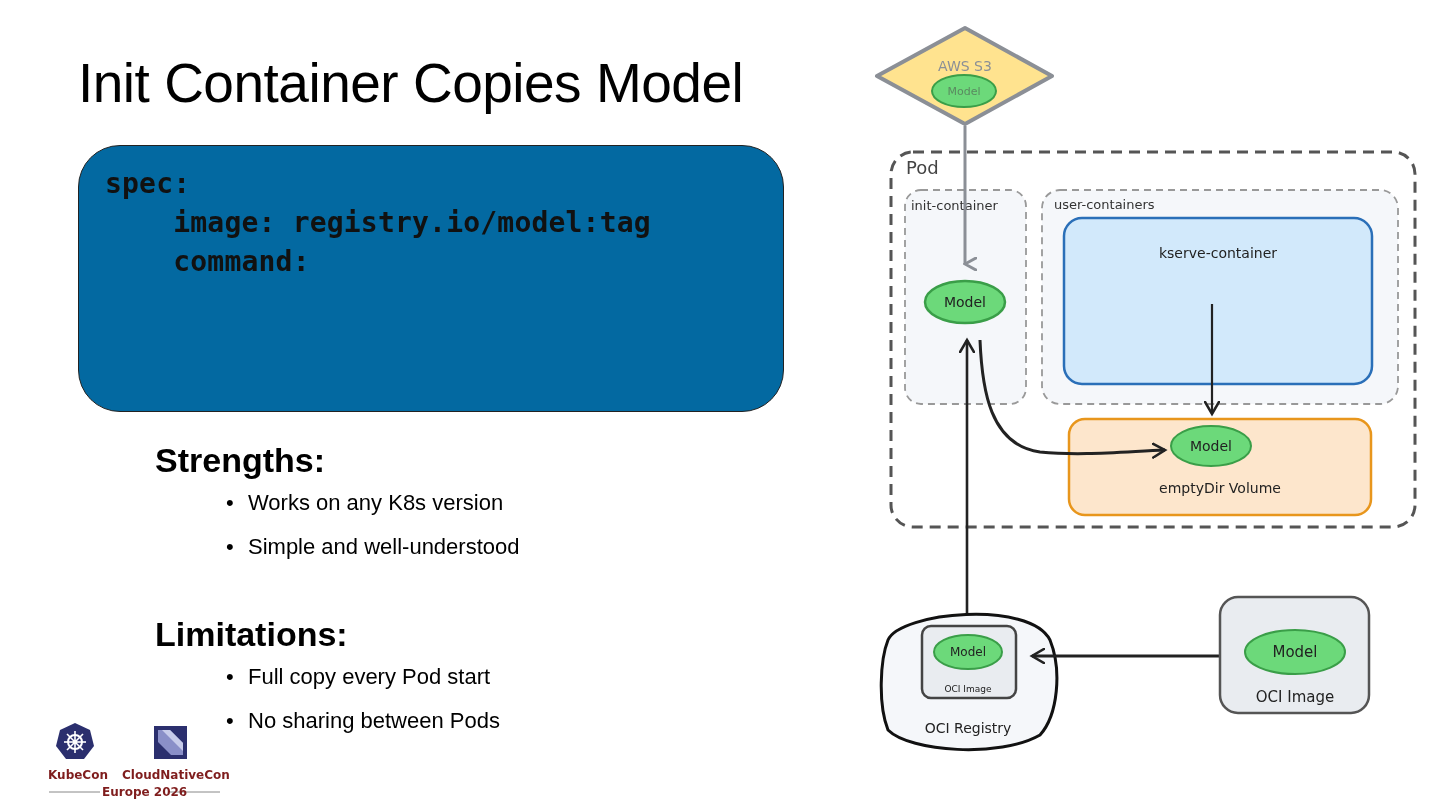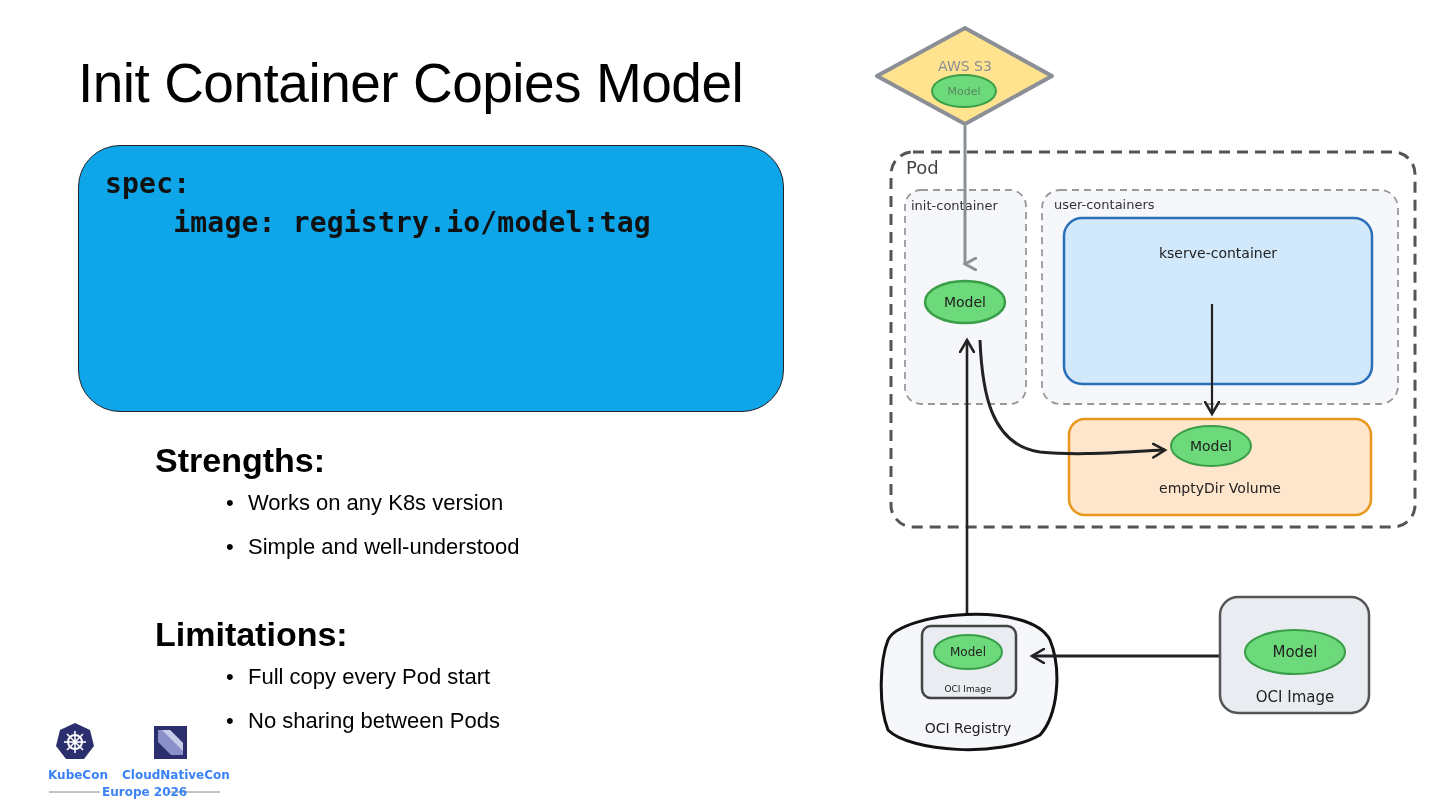--- a/index.html
+++ b/index.html
@@ -1,35 +1,35 @@
 <!DOCTYPE html>
 <html><head>
 <meta charset="utf-8">
 <style>
   html, body { margin:0; padding:0; background:#ffffff; }
   body { width:1440px; height:810px; position:relative; overflow:hidden; font-family:"Liberation Sans", sans-serif; color:#000; }
   .title { position:absolute; left:78px; top:50px; font-size:55px; font-weight:normal; letter-spacing:-0.5px; margin:0; line-height:66px; }
-  .codebox { position:absolute; left:78px; top:145px; width:706px; height:267px; box-sizing:border-box; background:#0ea5e9; border:1.5px solid #222; border-radius:42px; }
+  .codebox { position:absolute; left:78px; top:145px; width:706px; height:267px; box-sizing:border-box; background:#0369a1; border:1.5px solid #222; border-radius:42px; }
   .code { position:absolute; left:26px; top:18px; margin:0; font-family:"DejaVu Sans Mono", monospace; font-weight:bold; font-size:28px; line-height:39px; color:#111; white-space:pre; letter-spacing:0.2px; }
   .code span { display:block; }
   .section { position:absolute; left:155px; font-size:34px; line-height:44px;font-weight:bold; }
   .bullet { position:absolute; left:226px; font-size:22px; line-height:44px; white-space:nowrap; }
   .bullet .dot { display:inline-block; width:22px; }
   .logos { position:absolute; left:44px; top:722px; width:180px; height:80px; }
-  .logo-label { position:absolute; font-size:12px; font-weight:bold; color:#3b82f6; font-family:"DejaVu Sans", sans-serif; white-space:nowrap; }
+  .logo-label { position:absolute; font-size:12px; font-weight:bold; color:#7f1d1d; font-family:"DejaVu Sans", sans-serif; white-space:nowrap; }
   .diagram { position:absolute; left:860px; top:0; width:580px; height:810px; }
   .hand { font-family:"DejaVu Sans", sans-serif; }
 </style>
 </head>
 <body>
 
 <h1 class="title">Init Container Copies Model</h1>
 
 <div class="codebox">
-  <pre class="code"><span>spec:</span><span>    image: registry.io/model:tag</span></pre>
+  <pre class="code"><span>spec:</span><span>    image: registry.io/model:tag</span><span>    command:</span></pre>
 </div>
 
 <div class="section" style="top:438px;">Strengths:</div>
 <div class="bullet" style="top:481px;"><span class="dot">•</span><span>Works on any K8s version</span></div>
 <div class="bullet" style="top:525px;"><span class="dot">•</span><span>Simple and well-understood</span></div>
 
 <div class="section" style="top:612px;">Limitations:</div>
 <div class="bullet" style="top:655px;"><span class="dot">•</span><span>Full copy every Pod start</span></div>
 <div class="bullet" style="top:699px;"><span class="dot">•</span><span>No sharing between Pods</span></div>
 

